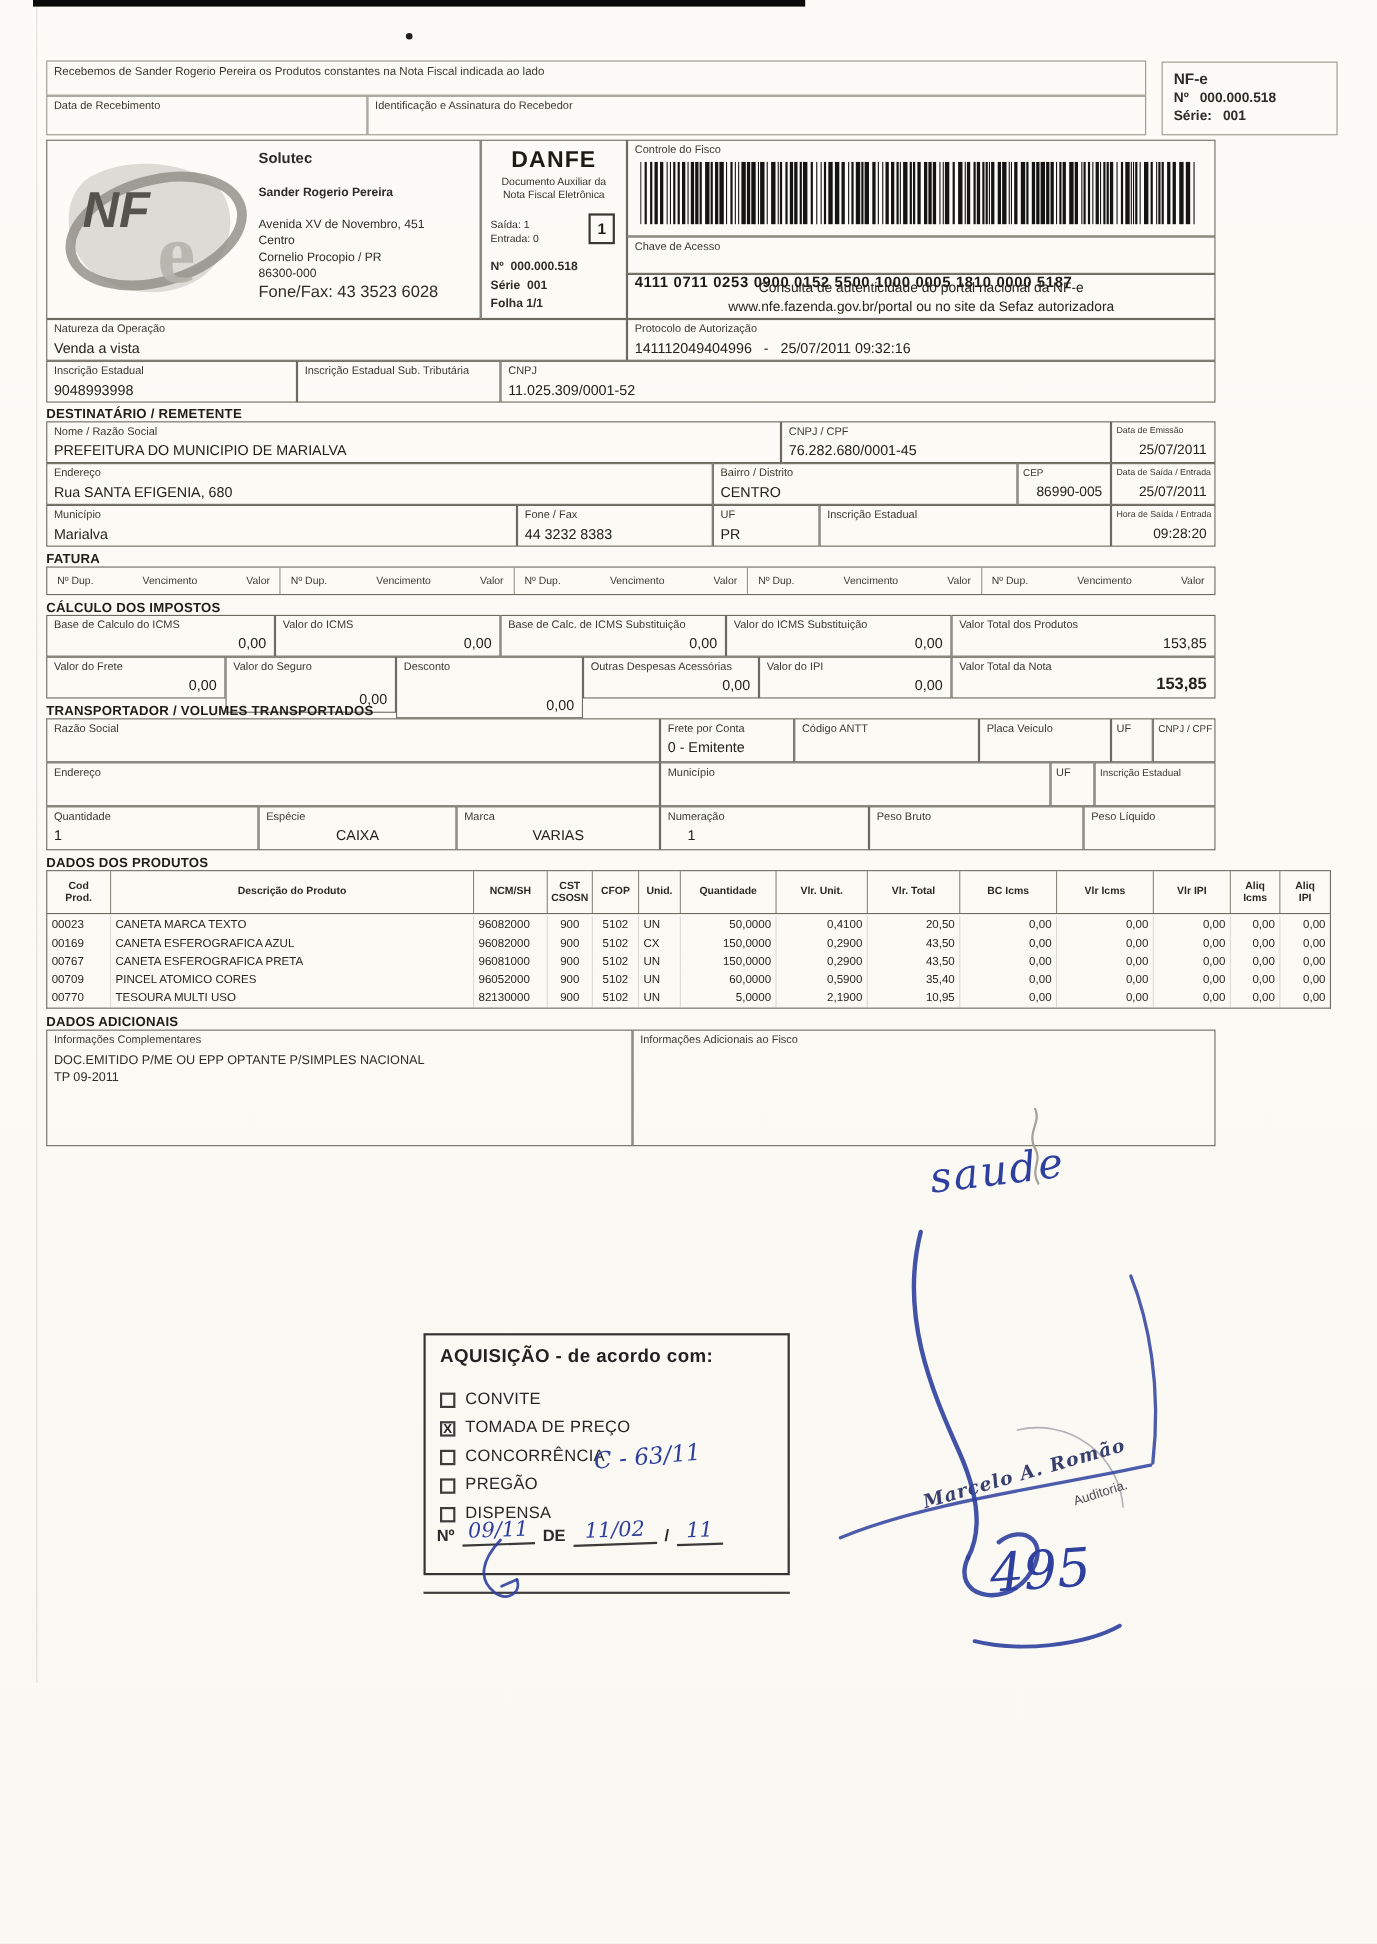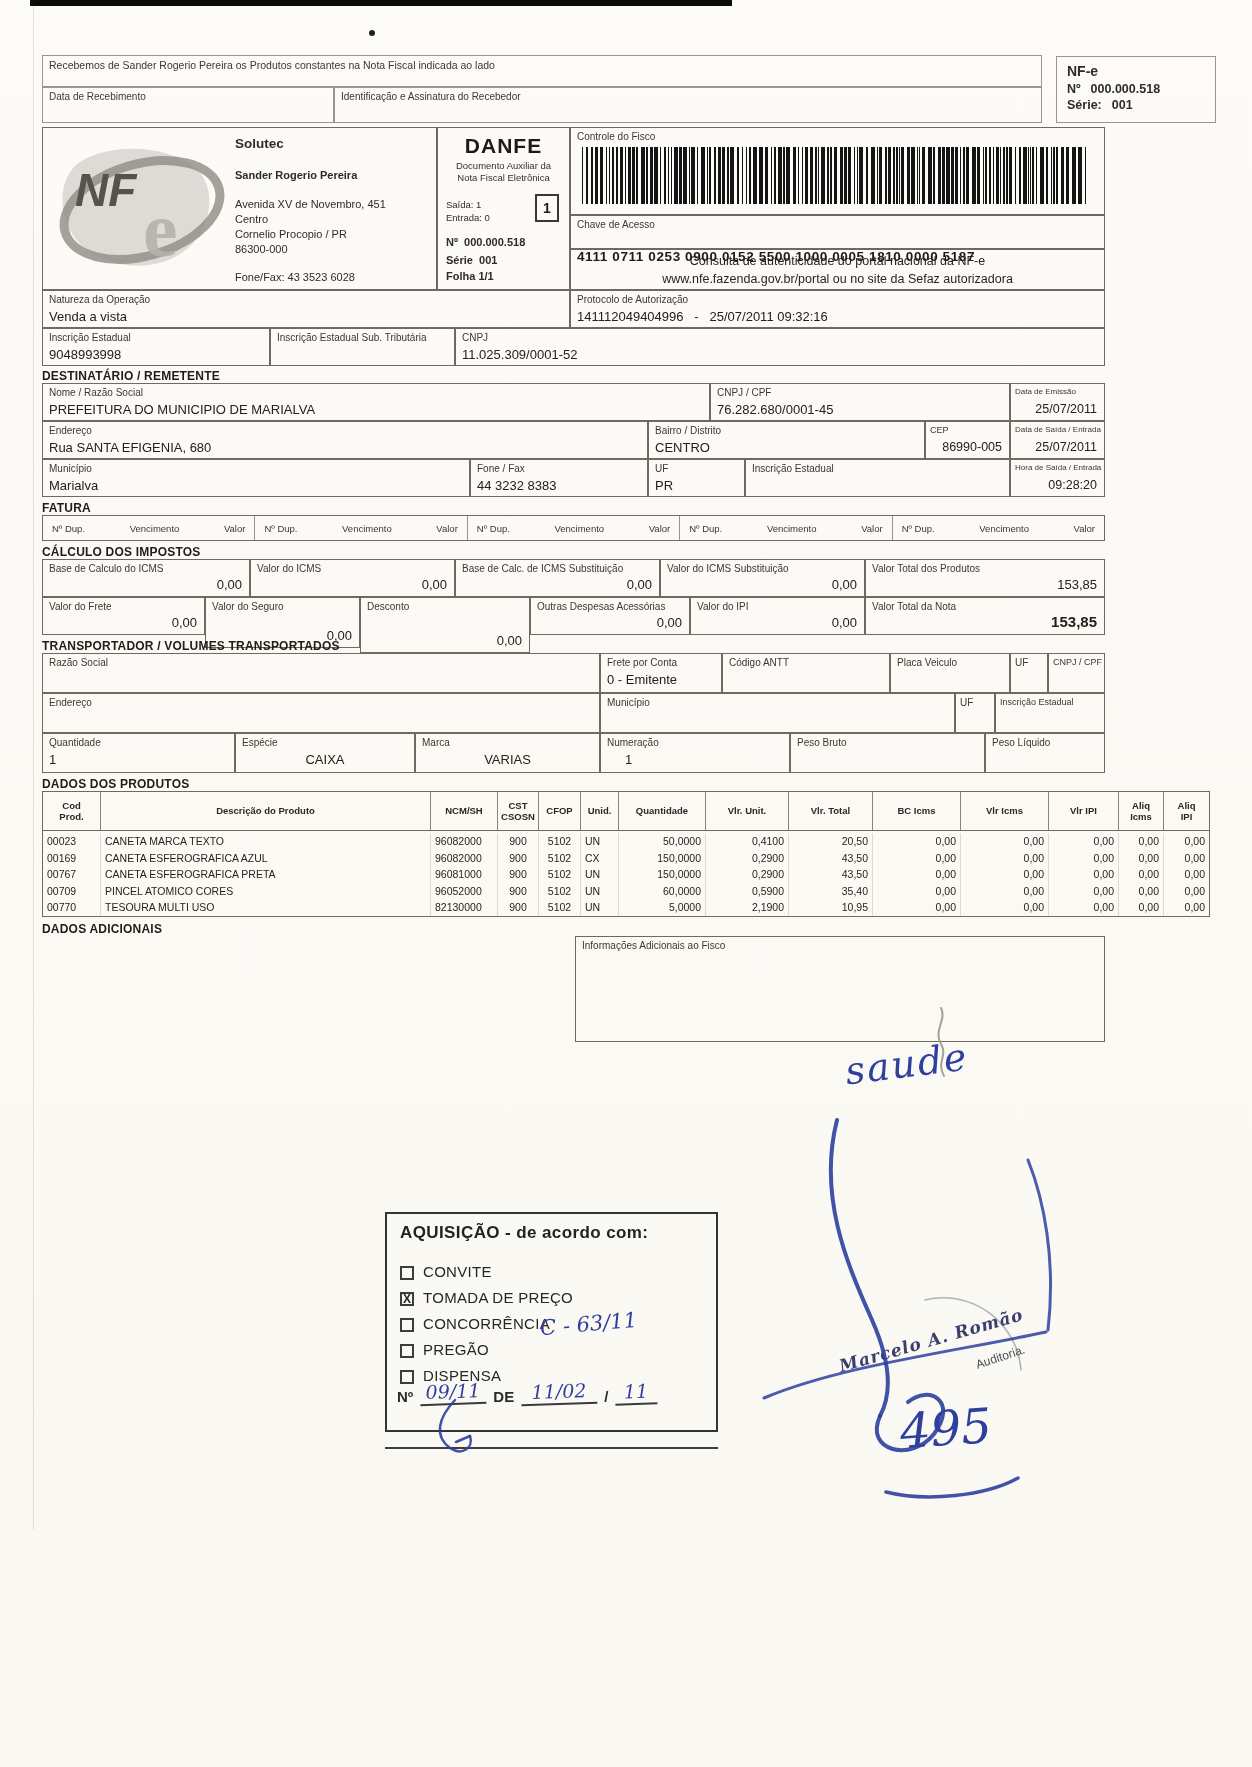--- a/index.html
+++ b/index.html
@@ -96,21 +96,21 @@
     </svg>
     <div style="position:absolute;left:192px;top:8px">
       <div class="b" style="font-size:13.5px">Solutec</div>
       <div class="b" style="font-size:11px;margin-top:18px">Sander Rogerio Pereira</div>
       <div style="font-size:11px;margin-top:16px;line-height:15px">
         <div>Avenida XV de Novembro, 451</div>
         <div>Centro</div>
         <div>Cornelio Procopio / PR</div>
         <div>86300-000</div>
       </div>
-      <div style="font-size:11px;margin-top:14px">Fone/Fax: 43 3523 6028</div>
+      <div style="font-size:15px;">Fone/Fax: 43 3523 6028</div>
     </div>
   </div>
 
   <div class="box" style="left:437px;top:127px;width:133px;height:163px;padding:0 4px">
     <div class="danfe-title">DANFE</div>
     <div class="danfe-sub">Documento Auxiliar da
 Nota Fiscal Eletrônica</div>
     <div style="position:absolute;left:8px;top:70px;font-size:9.5px;line-height:13px">
       <div>Saída: 1</div>
       <div>Entrada: 0</div>
@@ -551,20 +551,27 @@
         <div>10,95</div>
         <div>0,00</div>
         <div>0,00</div>
         <div>0,00</div>
         <div>0,00</div>
         <div>0,00</div>
       </div>
     </div>
 
   <div class="title" style="left:42px;top:922px">DADOS ADICIONAIS</div>
+  <div class="box" style="left:42px;top:936px;width:533px;height:106px">
+    <div class="lbl">Informações Complementares</div>
+    <div style="font-size:11.5px;margin-top:4px;line-height:16px">
+      <div>DOC.EMITIDO P/ME OU EPP OPTANTE P/SIMPLES NACIONAL</div>
+      <div>TP 09-2011</div>
+    </div>
+  </div>
   <div class="box" style="left:575px;top:936px;width:530px;height:106px">
     <div class="lbl">Informações Adicionais ao Fisco</div>
   </div>
 
   <div class="stamp">
     <div class="stamp-title">AQUISIÇÃO - de acordo com:</div>
     <div class="stamp-opts">
         <div class="stamp-opt">
           <span class="cb"></span>
           <span class="so-label">CONVITE</span>

